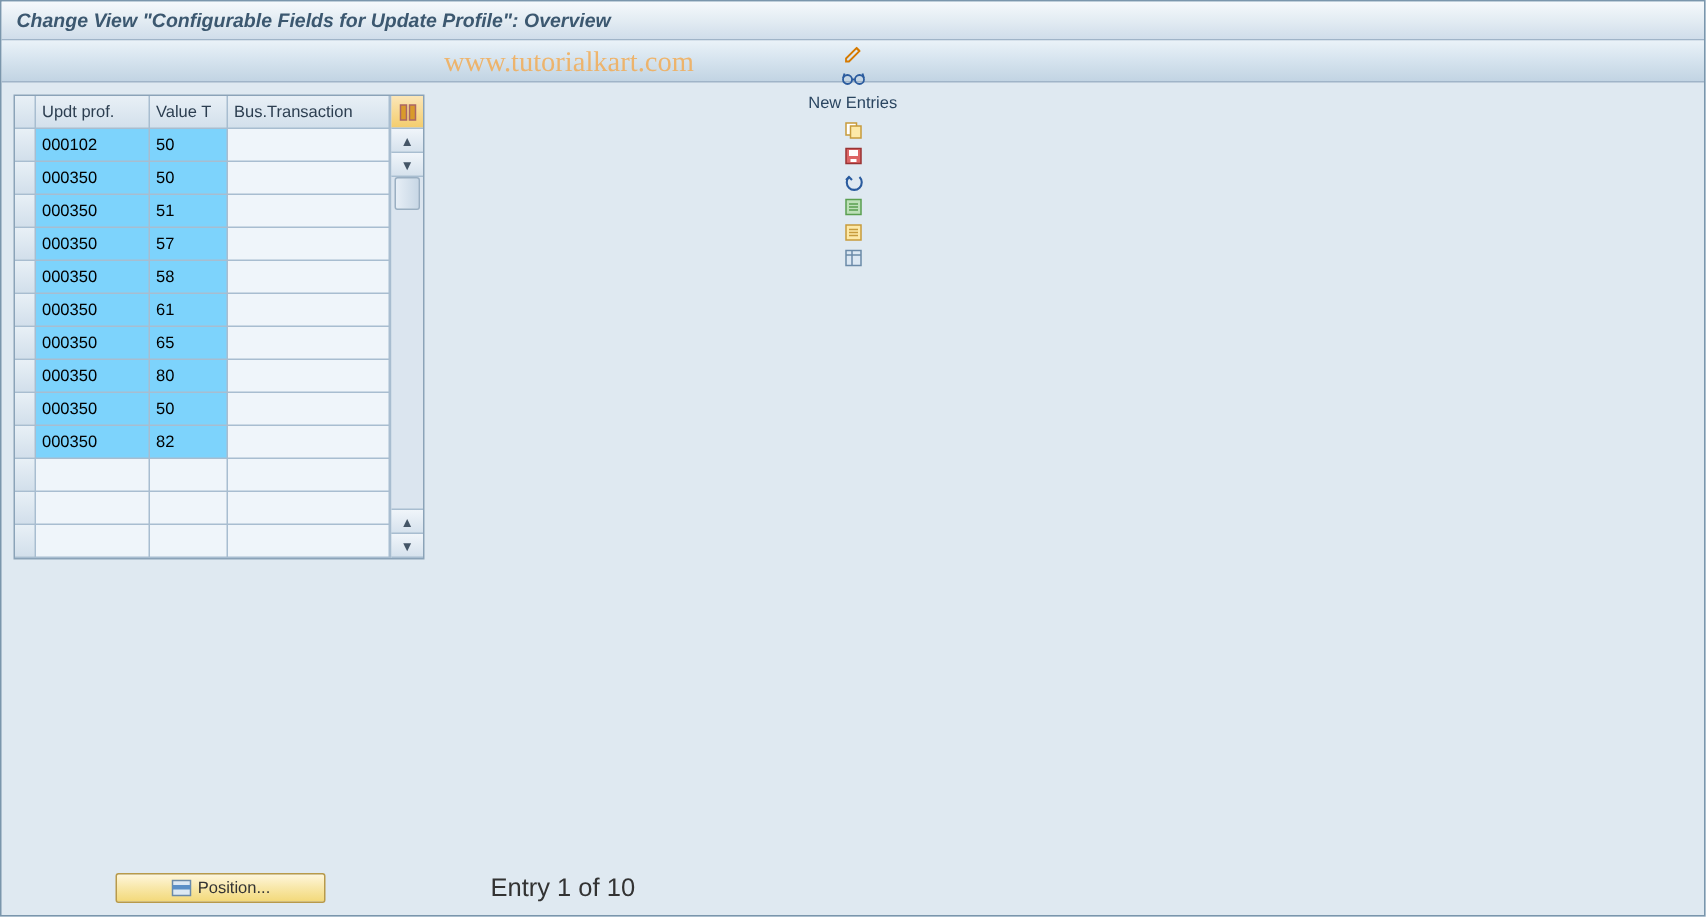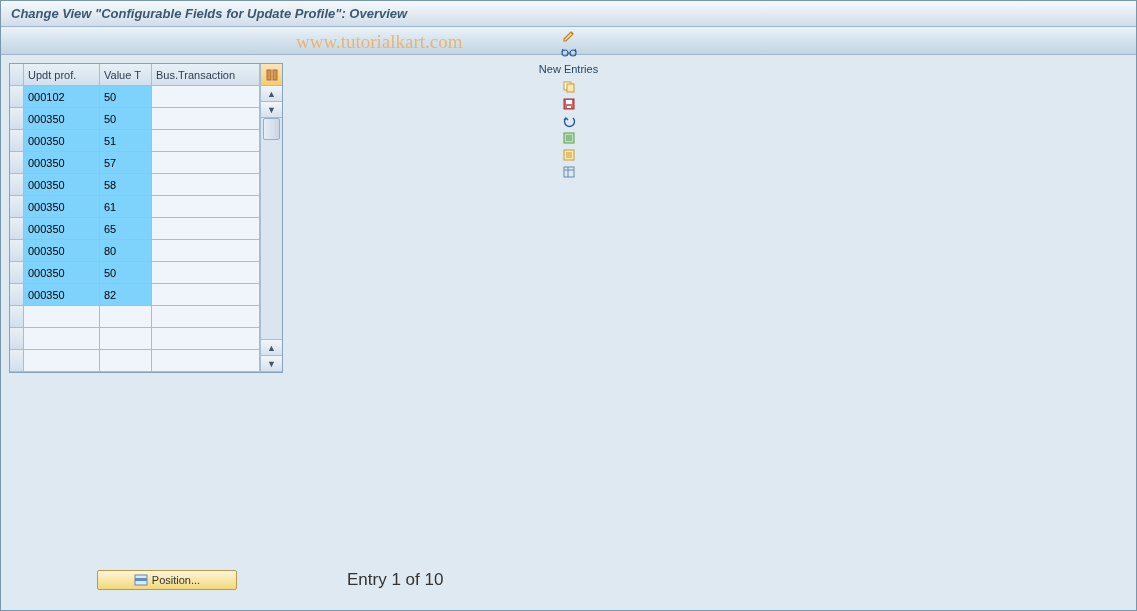--- a/index.html
+++ b/index.html
@@ -128,27 +128,27 @@
       border-bottom:1px solid #a8bdd0;
       background: linear-gradient(to bottom, #f0f5fa, #d6e2ed);
       cursor:pointer;
       font-size:9px;
       color:#456;
     }
     .side-track { flex:1; background:#dbe5ef; border-bottom:1px solid #a8bdd0; position:relative;}
     .side-thumb { position:absolute; top:0; left:2px; right:2px; height:22px; background:linear-gradient(to right,#e6eef6,#c8d7e5); border:1px solid #9aafC2; border-radius:2px;}
     .footer {
       position: absolute;
-      bottom: 16px;
+      bottom: 4px;
       left: 0;
       right: 0;
       height: 28px;
       display: flex;
       align-items: center;
-      padding: 0 96px;
+      padding: 0 76px;
       gap: 110px;
     }
     .pos-btn {
       width: 140px;
       height: 20px;
       background: linear-gradient(to bottom, #fef6dc, #f8e7a8, #f3d97a);
       border: 1px solid #b89a4a;
       border-radius: 2px;
       display:flex;
       align-items:center;

